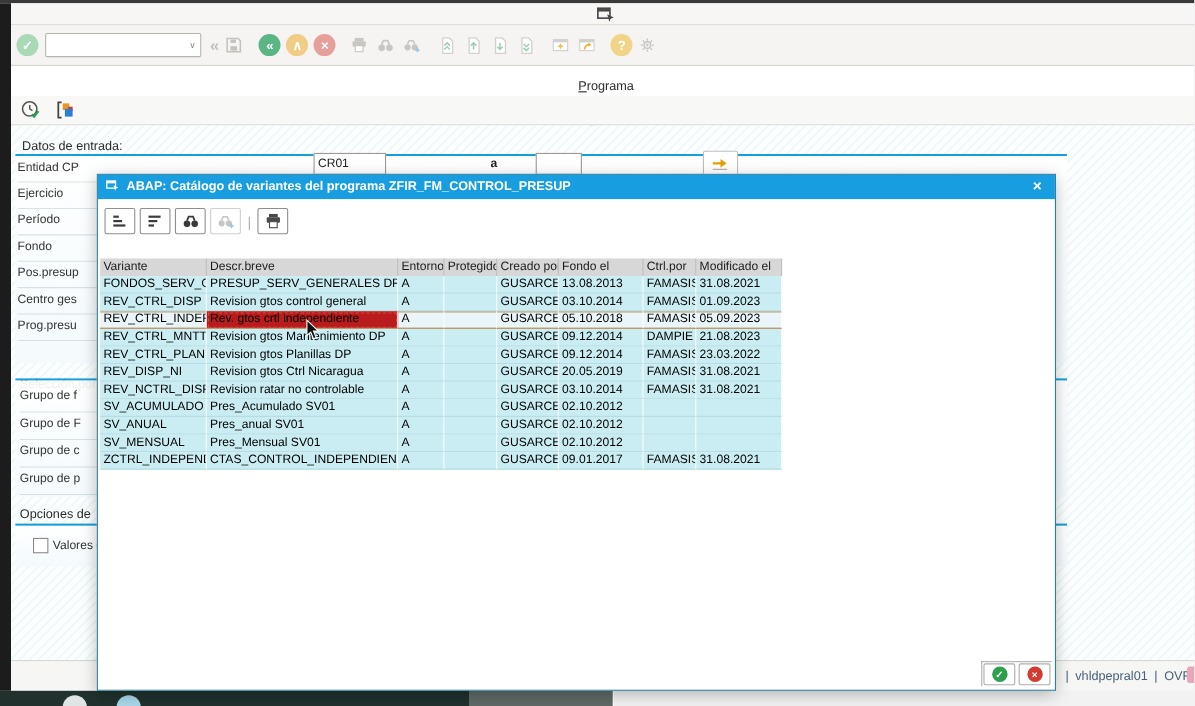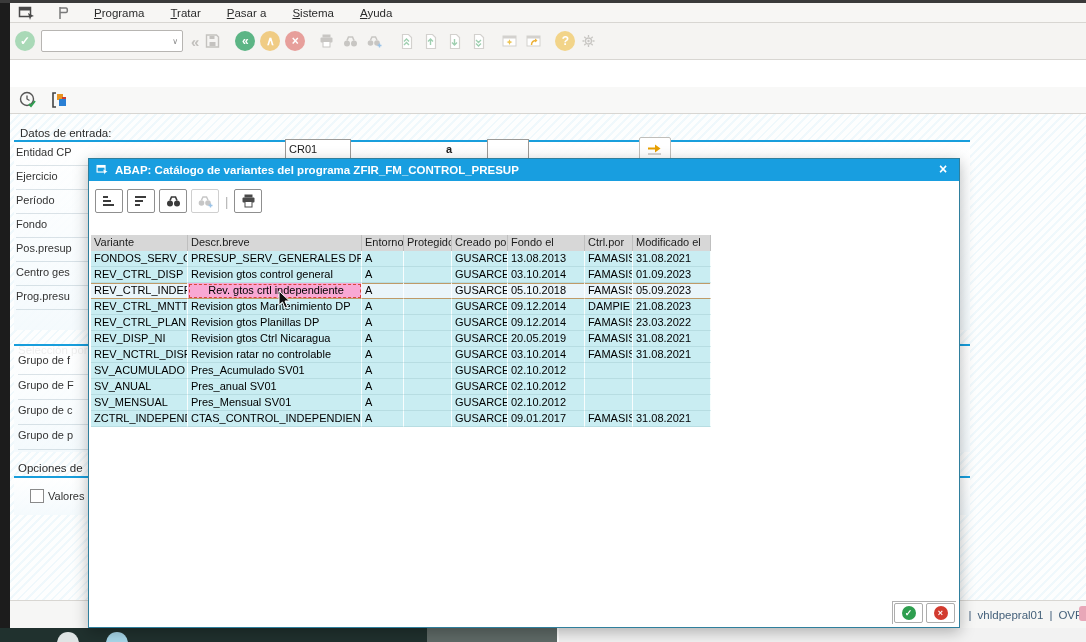--- a/index.html
+++ b/index.html
@@ -3,21 +3,21 @@
 <meta charset="utf-8">
 <style>
   html,body{margin:0;padding:0;background:#e9e9e9;}
   .root{position:relative;width:1086px;height:642px;overflow:hidden;background:#fff;
         font-family:"Liberation Sans",sans-serif;font-size:11px;color:#333;cursor:default;}
   .abs{position:absolute;}
   
   .top-edge{left:0;top:0;width:1086px;height:3px;background:#3a3a3a;}
   .left-strip{left:0;top:3px;width:10px;height:639px;background:#1c1c1c;}
   .menubar{left:10px;top:3px;width:1076px;height:20px;background:#f7f6f4;border-bottom:1px solid #d8d6d2;
-           display:flex;align-items:center;gap:14px;padding-left:6px;box-sizing:border-box;}
+           display:flex;align-items:center;gap:14px;padding-left:6px;box-sizing:border-box;flex-direction:column;}
   .menu-item{padding:2px 6px;color:#2b2b2b;font-size:11.5px;}
   .toolbar{left:10px;top:23px;width:1076px;height:37px;background:#f5f4f2;border-bottom:1px solid #d8d6d2;
            display:flex;align-items:center;padding-left:5px;box-sizing:border-box;}
   .circ{width:20px;height:20px;border-radius:50%;display:inline-flex;align-items:center;justify-content:center;
         color:#fff;font-size:12px;font-weight:bold;flex:none;}
   .c-enter{background:#a9d9b7;}
   .c-back{background:#5cb585;margin-left:12px;}
   .c-exit{background:#f0cc84;margin-left:5px;}
   .c-cancel{background:#e79f9b;margin-left:5px;}
   .cmdwrap{margin-left:6px;width:140px;height:20px;background:#fff;border:1px solid #b7b5b2;border-radius:2px;
@@ -69,21 +69,21 @@
             border-bottom:1px solid #cdcdcd;color:#222;}
   .vhead{position:absolute;left:2px;top:76px;display:flex;height:16px;background:#d7d7d7;}
   .vhead>div{box-sizing:border-box;border-right:1px solid #bfbfbf;padding:1px 0 0 3px;color:#1c1c1c;
              white-space:nowrap;overflow:hidden;}
   .vrows{position:absolute;left:2px;top:92px;}
   .vrow{display:flex;height:16px;background:#c9edf2;}
   .vrow>div{box-sizing:border-box;border-right:1px solid rgba(255,255,255,.85);border-bottom:1px solid #b7dde2;
             padding:1px 0 0 3px;white-space:nowrap;overflow:hidden;color:#000;}
   .vrow.sel{background:#eaf5fa;box-shadow:inset 0 1px 0 #bf9a68, inset 0 -1px 0 #bf9a68;}
   .vrow.sel>div{border-bottom-color:#bf9a68;}
-  .fcell{background:#f9a8d4;outline:1px dashed #d9463c;outline-offset:-2px;text-align:center;}
+  .fcell{background:#b91c1c;outline:1px dashed #d9463c;outline-offset:-2px;}
   .c0{width:97px}.c1{width:174px}.c2{width:42px}.c3{width:48px}.c4{width:56px}.c5{width:77px}.c6{width:48px}.c7{width:78px}
   .dfooter{position:absolute;right:3px;bottom:3px;width:64px;height:23px;background:#fff;
            border-top:1px solid #b0b0b0;border-left:1px solid #b0b0b0;display:flex;gap:3px;
            align-items:center;justify-content:center;box-sizing:border-box;}
   .fbtn{width:27px;height:18px;background:#fff;border:1px solid #adadad;border-radius:2px;
         display:flex;align-items:center;justify-content:center;}
   .fcirc{width:14px;height:14px;border-radius:50%;color:#fff;font-size:9px;font-weight:bold;
          display:flex;align-items:center;justify-content:center;}
   .fgreen{background:#2e9e4f;} .fred{background:#d23b2f;}
   .cursor{z-index:30;}

